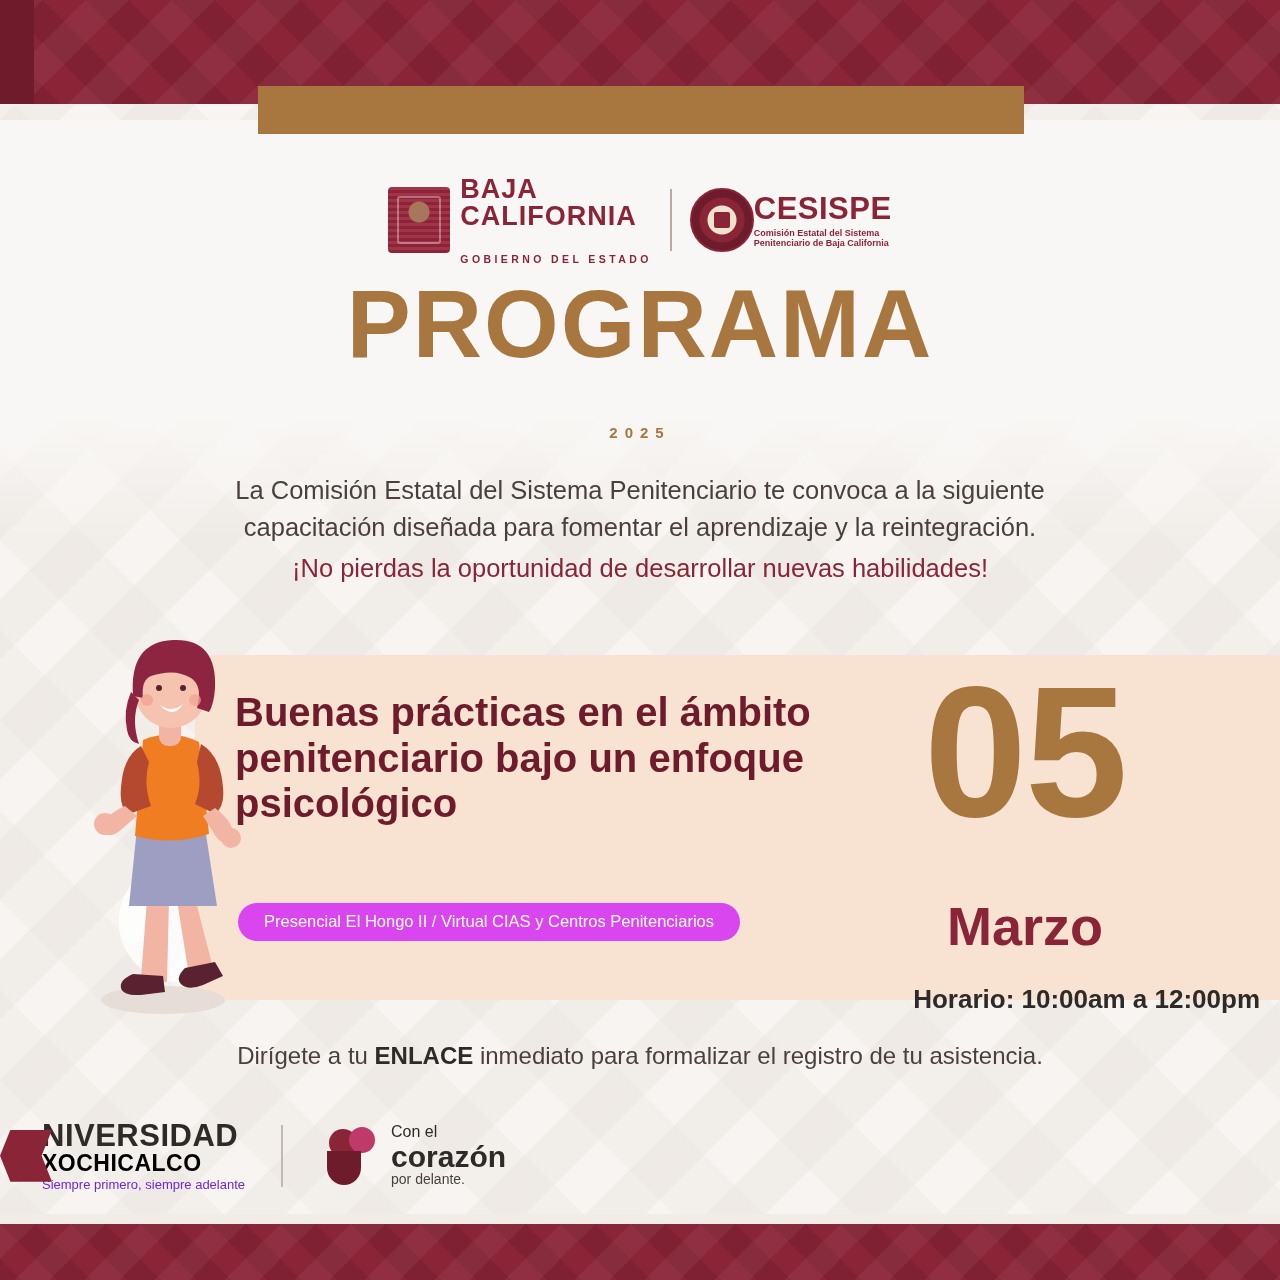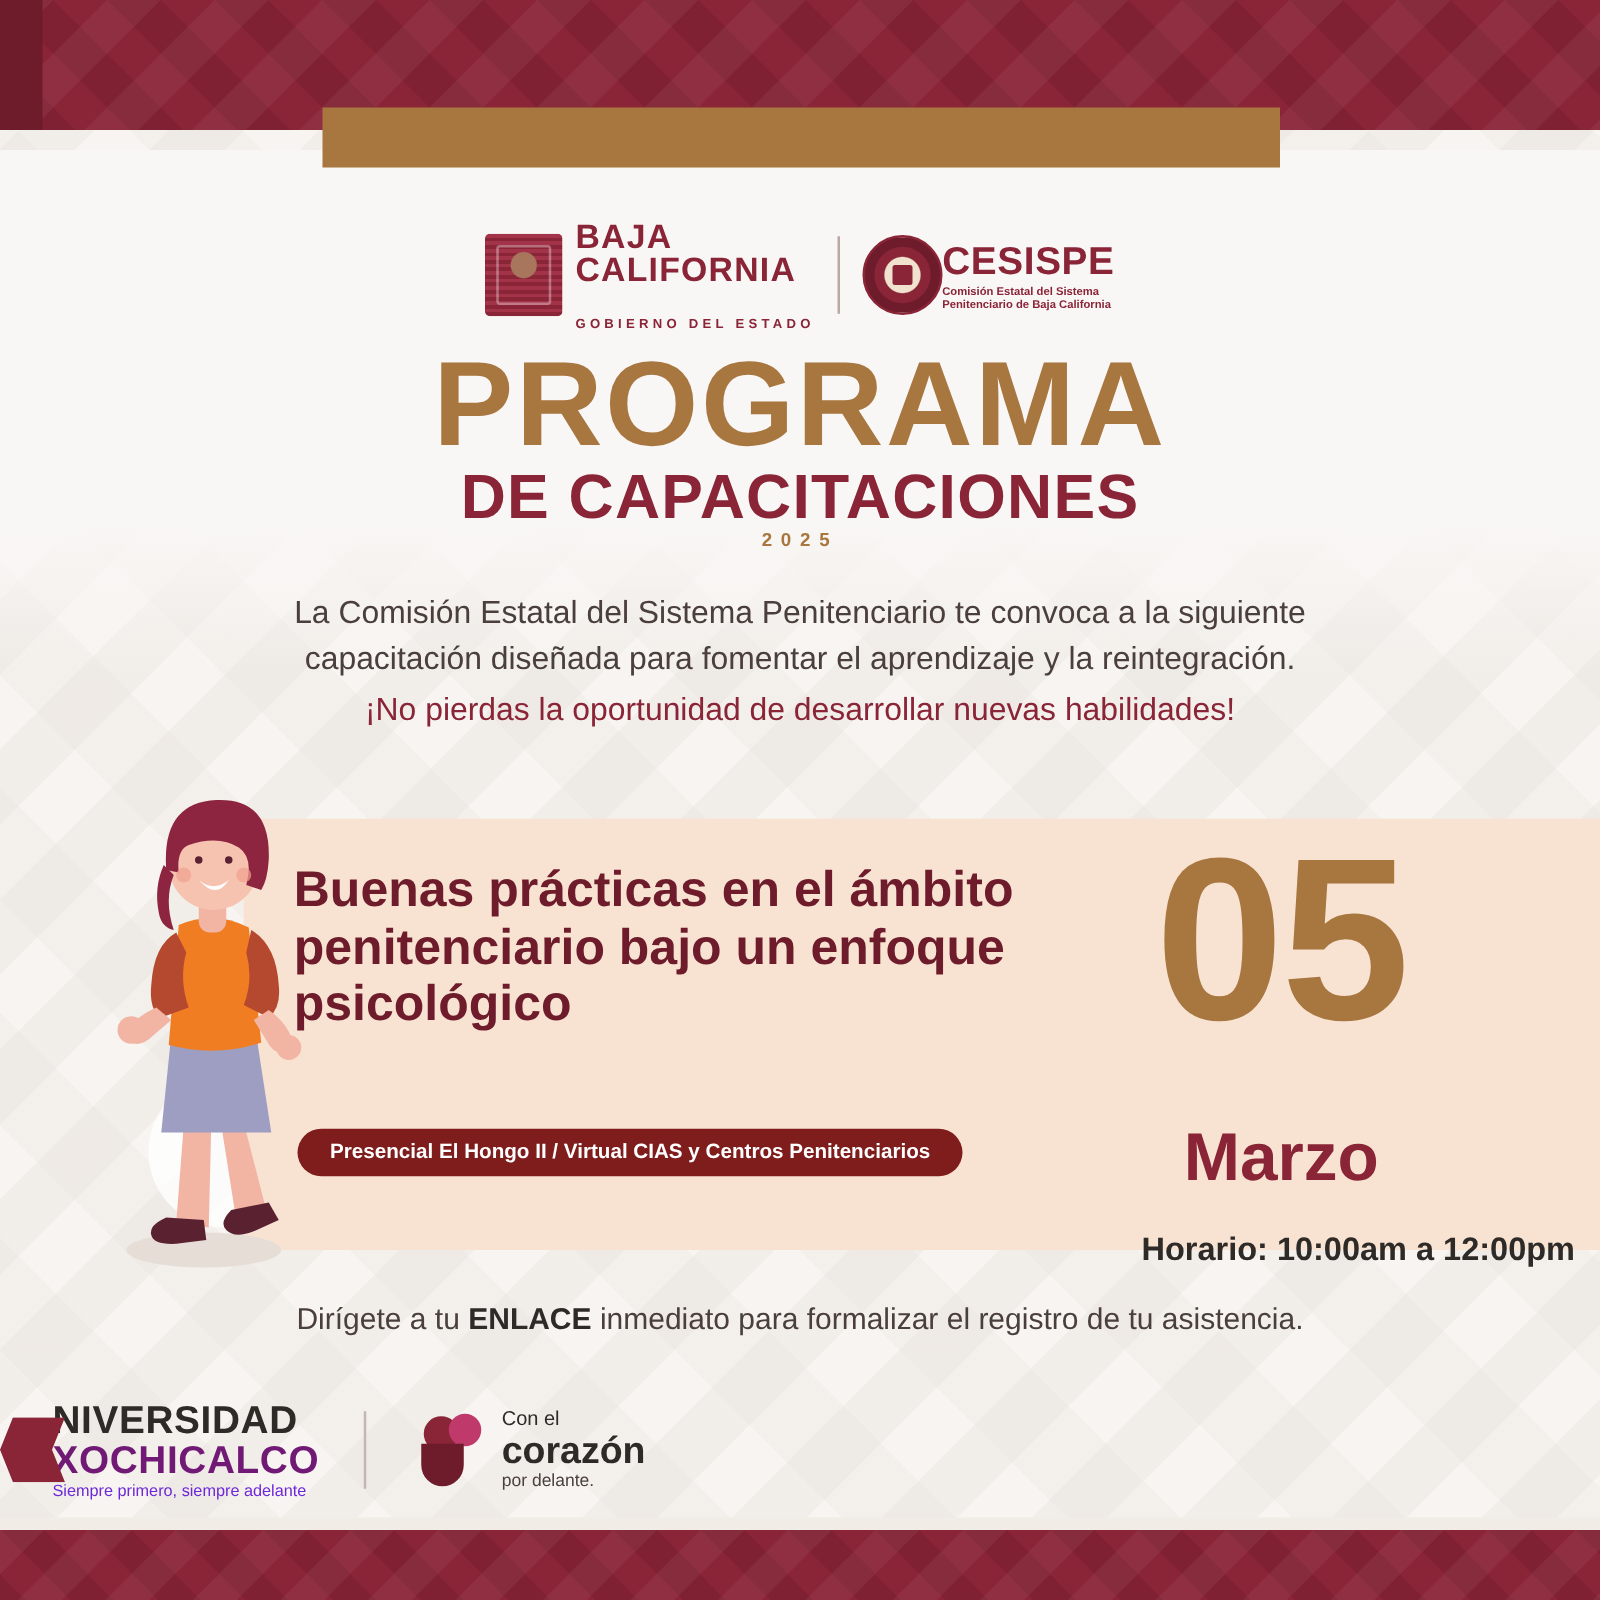--- a/index.html
+++ b/index.html
@@ -197,26 +197,26 @@
     left: 235px; top: 690px;
     width: 610px;
     font-size: 40px;
     font-weight: 800;
     line-height: 1.14;
     color: #6e1b2b;
   }
   .course-tag {
     position: absolute;
     left: 238px; top: 903px;
-    background: #7f1d1d;
+    background: #d946ef;
     color: #ffffff;
     border-radius: 22px;
     padding: 9px 26px;
     font-size: 16.5px;
-    font-weight: 700;
+    font-weight: 400;
     line-height: 1.2;
     text-align: center;
   }
   .day-number {
     position: absolute;
     left: 855px; top: 660px;
     width: 340px;
     text-align: center;
     font-size: 185px;
     font-weight: 800;
@@ -276,21 +276,21 @@
     width: 52px; height: 52px;
     background: #8a2437;
     clip-path: polygon(20% 0, 100% 0, 80% 50%, 100% 100%, 20% 100%, 0 50%);
     margin-right: -10px;
   }
   .xochi-text { line-height: 1.02; }
   .xochi-text .l1 {
     font-size: 31px; font-weight: 800; color: #2e2a28; letter-spacing: .5px;
   }
   .xochi-text .l2 {
-    font-size: 31px; font-weight: 800; color: #701a75; letter-spacing: .5px;
+    font-size: 23px; font-weight: 800; color: #000000; letter-spacing: .5px;
   }
   .xochi-text .l3 {
     font-size: 13px; color: #6d28d9; margin-top: 3px;
   }
   .foot-div { width: 2px; height: 62px; background: #c3b7b2; }
   .corazon { display: flex; align-items: center; gap: 10px; }
   .heart {
     width: 62px; height: 62px; position: relative;
   }
   .heart i {
@@ -341,21 +341,20 @@
       <div class="cesispe-seal"></div>
       <div class="cesispe-text">
         <div class="l1">CESISPE</div>
         <div class="l2">Comisión Estatal del Sistema</div>
         <div class="l3">Penitenciario de Baja California</div>
       </div>
     </div>
   </div>
 
   <div class="title-programa">PROGRAMA</div>
-  <div class="title-sub">DE CAPACITACIONES</div>
   <div class="title-year">2025</div>
 
   <div class="intro">
     <span>La Comisión Estatal del Sistema Penitenciario te convoca a la siguiente</span><br>
     <span>capacitación diseñada para fomentar el aprendizaje y la reintegración.</span>
     <span class="hl">¡No pierdas la oportunidad de desarrollar nuevas habilidades!</span>
   </div>
 
   <div class="banner"></div>
 

